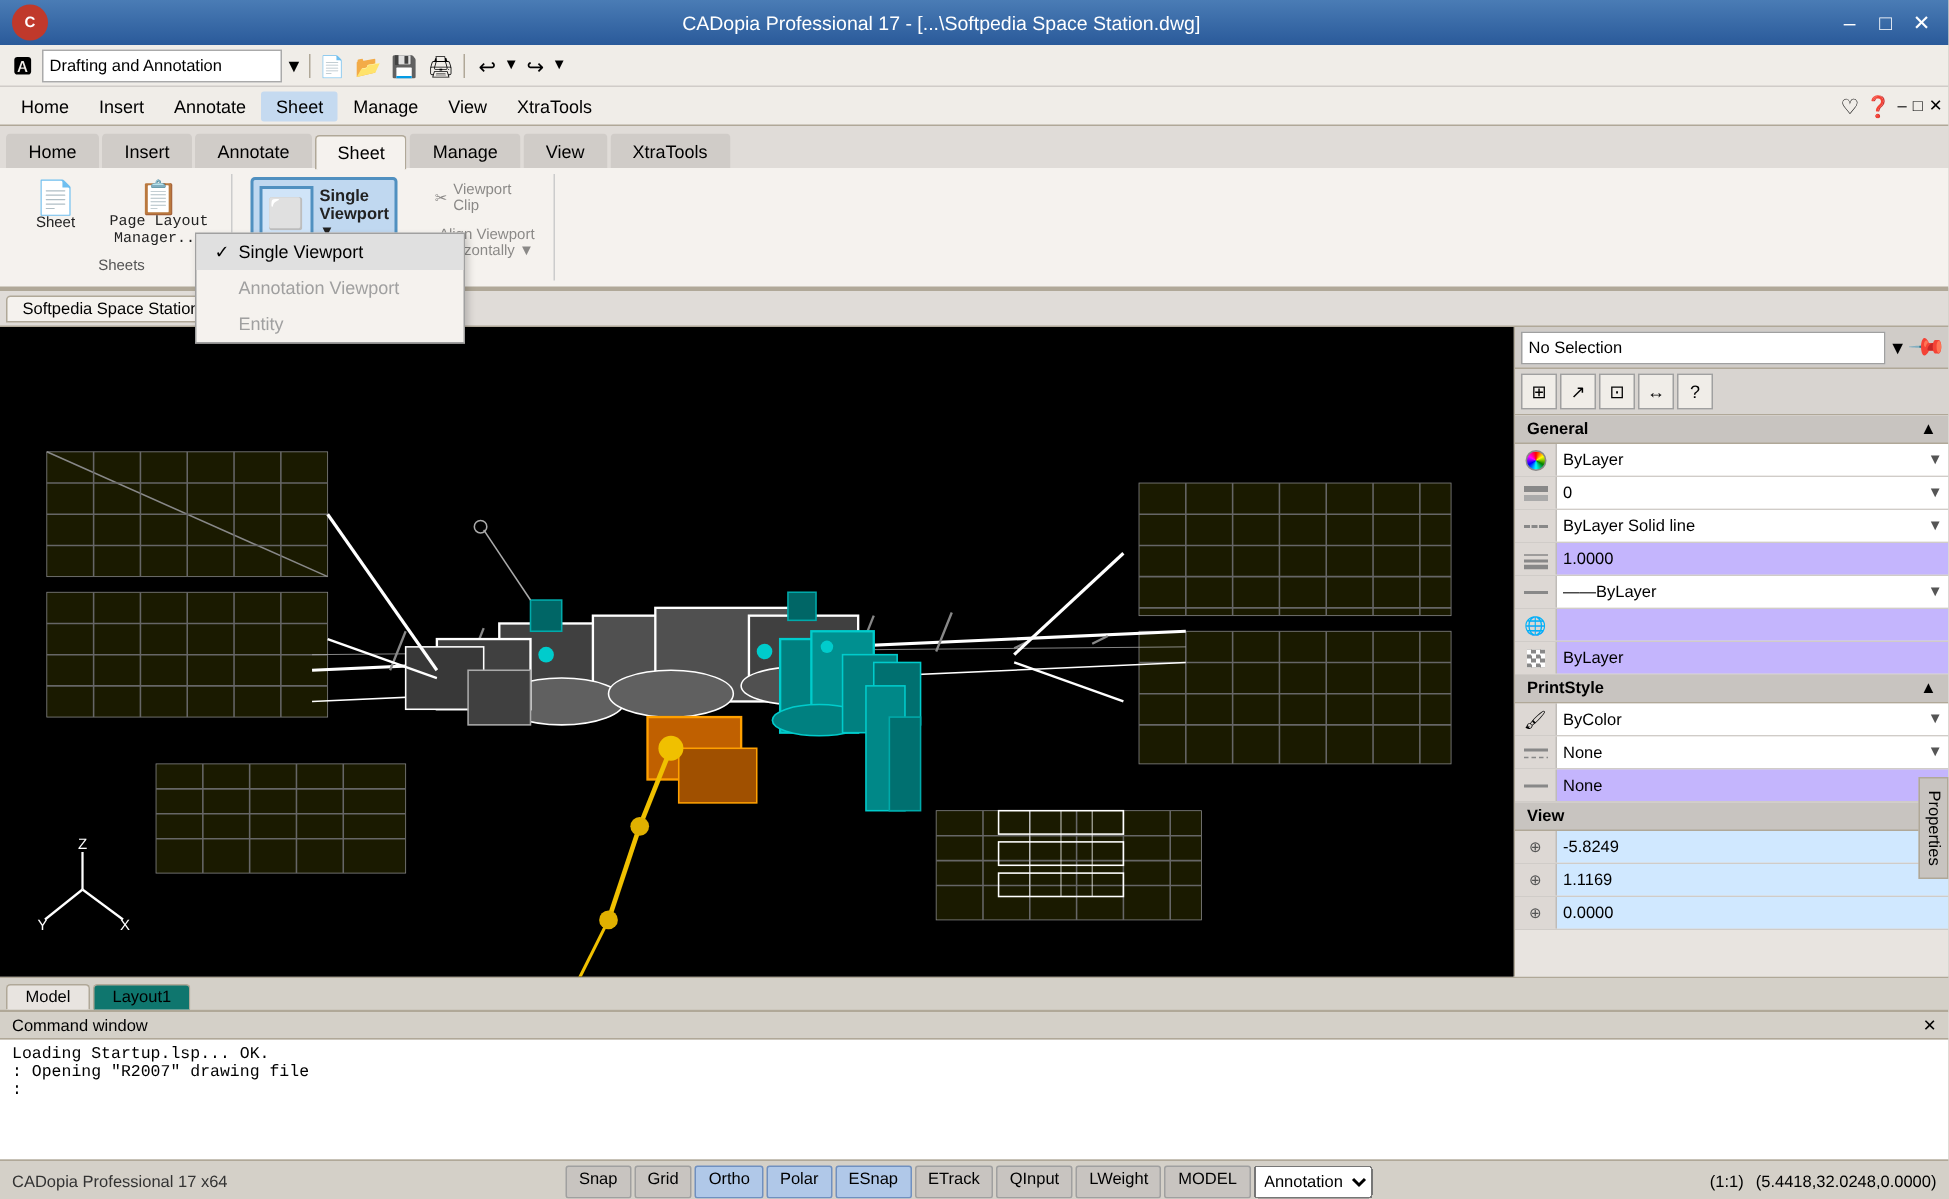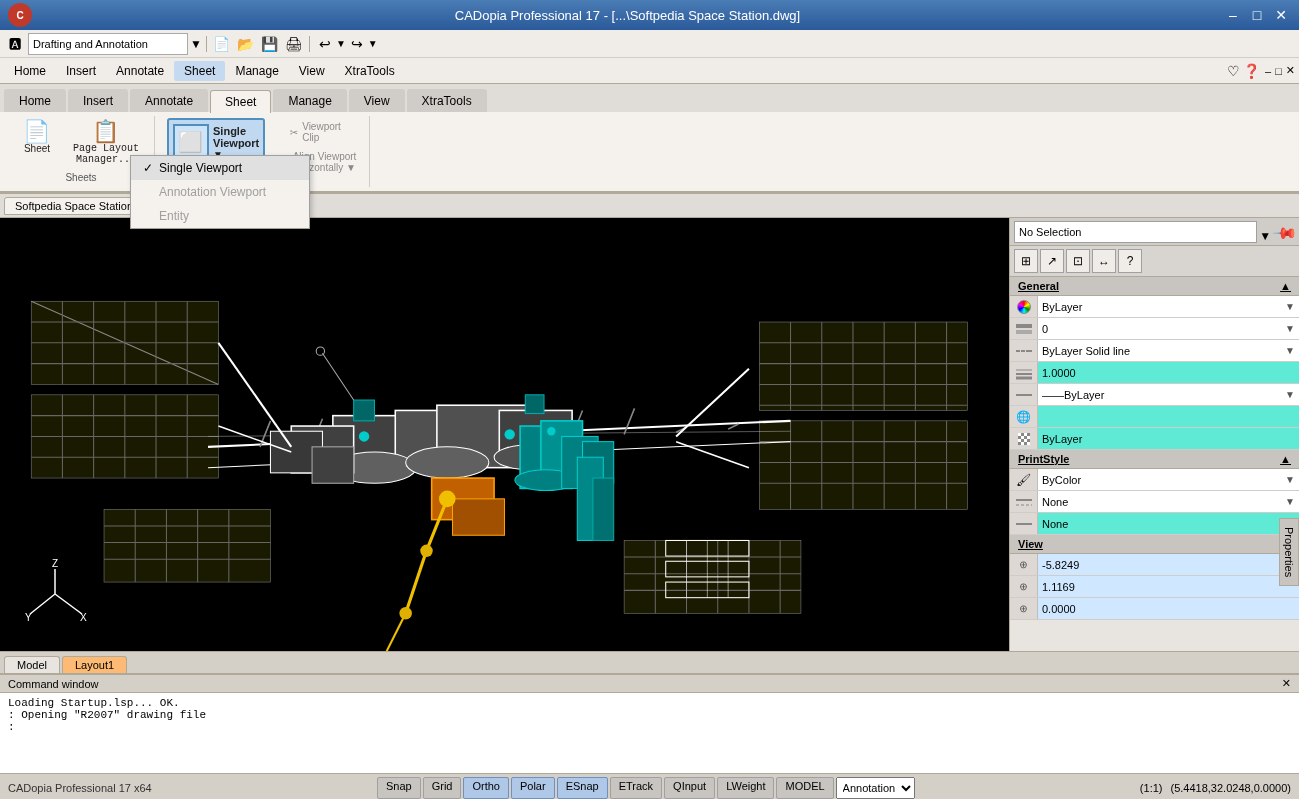--- a/index.html
+++ b/index.html
@@ -171,21 +171,21 @@
       border-left: 1px solid #b0a898;
       display: flex;
       flex-direction: column;
       overflow: hidden;
     }
     #selection-bar {
       background: #d0ccc8;
       border-bottom: 1px solid #b0a898;
       padding: 2px 4px;
       display: flex;
-      align-items: flex-end;
+      align-items: center;
       justify-content: space-between;
       height: 28px;
     }
     #selection-dropdown {
       flex: 1;
       background: white;
       border: 1px solid #a0a0a0;
       padding: 2px 4px;
       font-size: 11px;
       height: 22px;
@@ -215,40 +215,39 @@
     .prop-section-header {
       background: #c8c4c0;
       padding: 3px 8px;
       font-weight: bold;
       font-size: 11px;
       display: flex;
       justify-content: space-between;
       align-items: center;
       border-bottom: 1px solid #b0a898;
       cursor: pointer;
-      text-decoration: underline;
     }
     .prop-row {
       display: flex;
       align-items: center;
       border-bottom: 1px solid #d0ccc8;
       height: 22px;
     }
     .prop-icon {
       width: 28px;
       height: 100%;
       display: flex; align-items: center; justify-content: center;
       background: #ddd8d4;
       border-right: 1px solid #c0bcb8;
       flex-shrink: 0;
       font-size: 12px;
     }
     .prop-value {
       flex: 1;
-      background: #5eead4;
+      background: #c4b5fd;
       padding: 0 4px;
       font-size: 11px;
       height: 100%;
       display: flex; align-items: center;
     }
     .prop-value-dropdown {
       flex: 1;
       background: white;
       padding: 0 4px;
       font-size: 11px;
@@ -276,21 +275,21 @@
     #bottom-tabs {
       background: #d4d0c8;
       height: 22px;
       display: flex;
       align-items: flex-end;
       padding: 0 4px;
       border-top: 1px solid #b0a898;
     }
     #bottom-tabs .btab {
       padding: 2px 12px;
-      background: #fdba74;
+      background: #0f766e;
       border: 1px solid #b0a898;
       border-bottom: none;
       cursor: pointer;
       font-size: 11px;
       margin-right: 2px;
       border-radius: 3px 3px 0 0;
     }
     #bottom-tabs .btab.active { background: #e8e4e0; }
 
     

